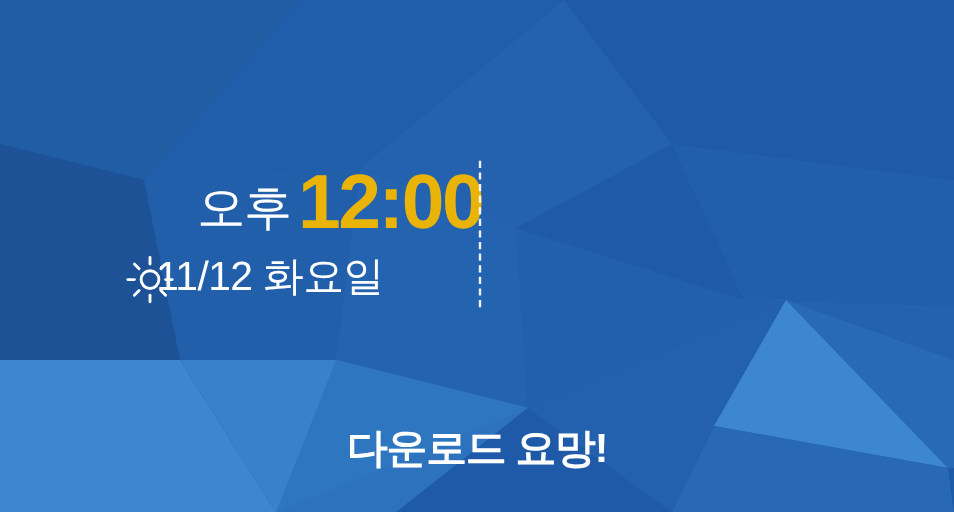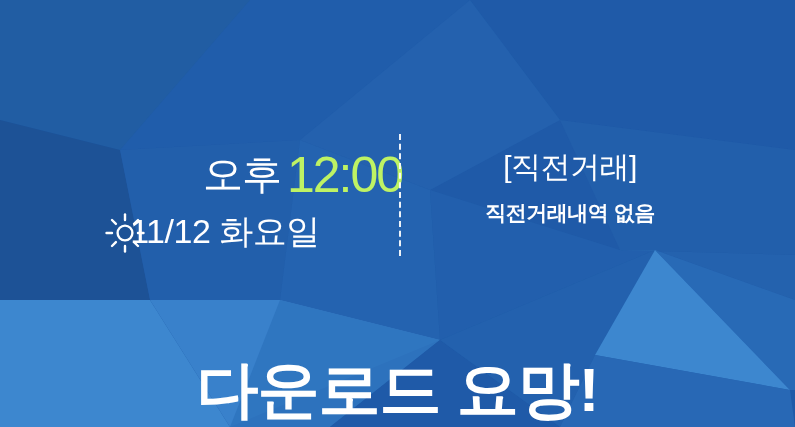--- a/index.html
+++ b/index.html
@@ -64,23 +64,23 @@
     font-weight: 400;
     letter-spacing: -1px;
     line-height: 1;
     position: relative;
     top: -6px;
     margin-right: 6px;
     white-space: nowrap;
   }
 
   .clock-time {
-    color: #bef264;
-    font-size: 50px;
-    font-weight: 400;
+    color: #eab308;
+    font-size: 64px;
+    font-weight: 700;
     line-height: 1;
     letter-spacing: -2px;
     white-space: nowrap;
   }
 
   #date-row {
     position: absolute;
     left: 0;
     top: 86px;
     width: 330px;
@@ -155,21 +155,21 @@
   #cta {
     position: absolute;
     left: 0;
     top: 356px;
     width: 795px;
     text-align: center;
   }
 
   .cta-text {
     color: #ffffff;
-    font-size: 62px;
+    font-size: 34px;
     font-weight: 700;
     letter-spacing: -1px;
     line-height: 1.1;
     white-space: nowrap;
   }
 </style>
 </head>
 <body>
 
 <div id="screen">
@@ -225,23 +225,19 @@
             <line x1="11.9" y1="30.1" x2="8" y2="34"></line>
           </g>
         </svg>
         <span class="date-text">11/12 화요일</span>
       </div>
 
     </div>
 
     <div id="divider"></div>
 
-    <div id="trade-panel">
-      <span class="trade-title">[직전거래]</span>
-      <span class="trade-subtitle">직전거래내역 없음</span>
-    </div>
 
     <div id="cta">
       <span class="cta-text">다운로드 요망!</span>
     </div>
 
   </div>
 </div>
 
 </body></html>

